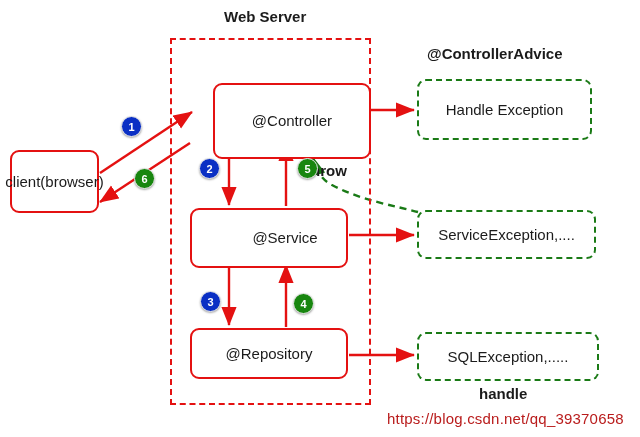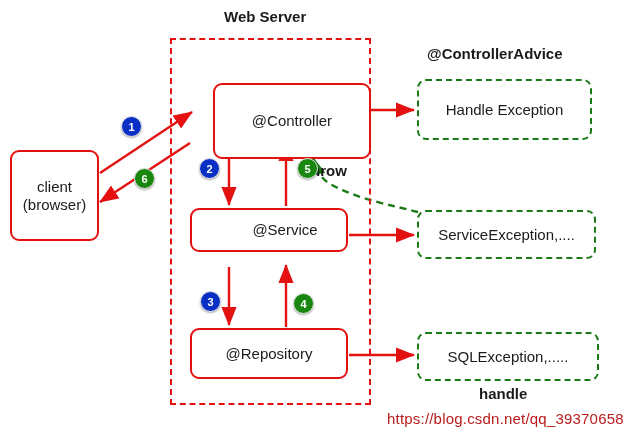--- a/index.html
+++ b/index.html
@@ -113,30 +113,30 @@
     <line x1="349" y1="355" x2="414" y2="355" stroke="#e41111" stroke-width="2.4" marker-end="url(#arrow-red)"></line>
 
     <path d="M418,212 C395,206 360,200 332,185 C322,180 317,172 313,158" fill="none" stroke="#1a7a16" stroke-width="2.4" stroke-dasharray="7,5" marker-end="url(#arrow-green)"></path>
   </svg>
 
   <div class="container-dashed-red" style="left:170px; top:38px; width:201px; height:367px;"></div>
   <div class="plain-label" style="left:224px; top:8px;">Web Server</div>
 
   <div class="plain-label" style="left:427px; top:45px;">@ControllerAdvice</div>
 
-  <div class="node solid-red" style="left:10px; top:150px; width:89px; height:91px; flex-direction:column;">
+  <div class="node solid-red" style="left:10px; top:150px; width:89px; height:63px; flex-direction:row;">
     <span>client</span>
     <span>(browser)</span>
   </div>
 
   <div class="node solid-red" style="left:190px; top:83px; width:158px; height:76px;margin-left:23px;">
     <span>@Controller</span>
   </div>
 
-  <div class="node solid-red" style="left:190px; top:208px; width:158px; height:44px;padding-left:32px;">
+  <div class="node solid-red" style="left:190px; top:208px; width:158px; height:60px;padding-left:32px;">
     <span>@Service</span>
   </div>
 
   <div class="node solid-red" style="left:190px; top:328px; width:158px; height:51px;">
     <span>@Repository</span>
   </div>
 
   <div class="node dashed-green" style="left:417px; top:79px; width:175px; height:61px;">
     <span>Handle Exception</span>
   </div>

